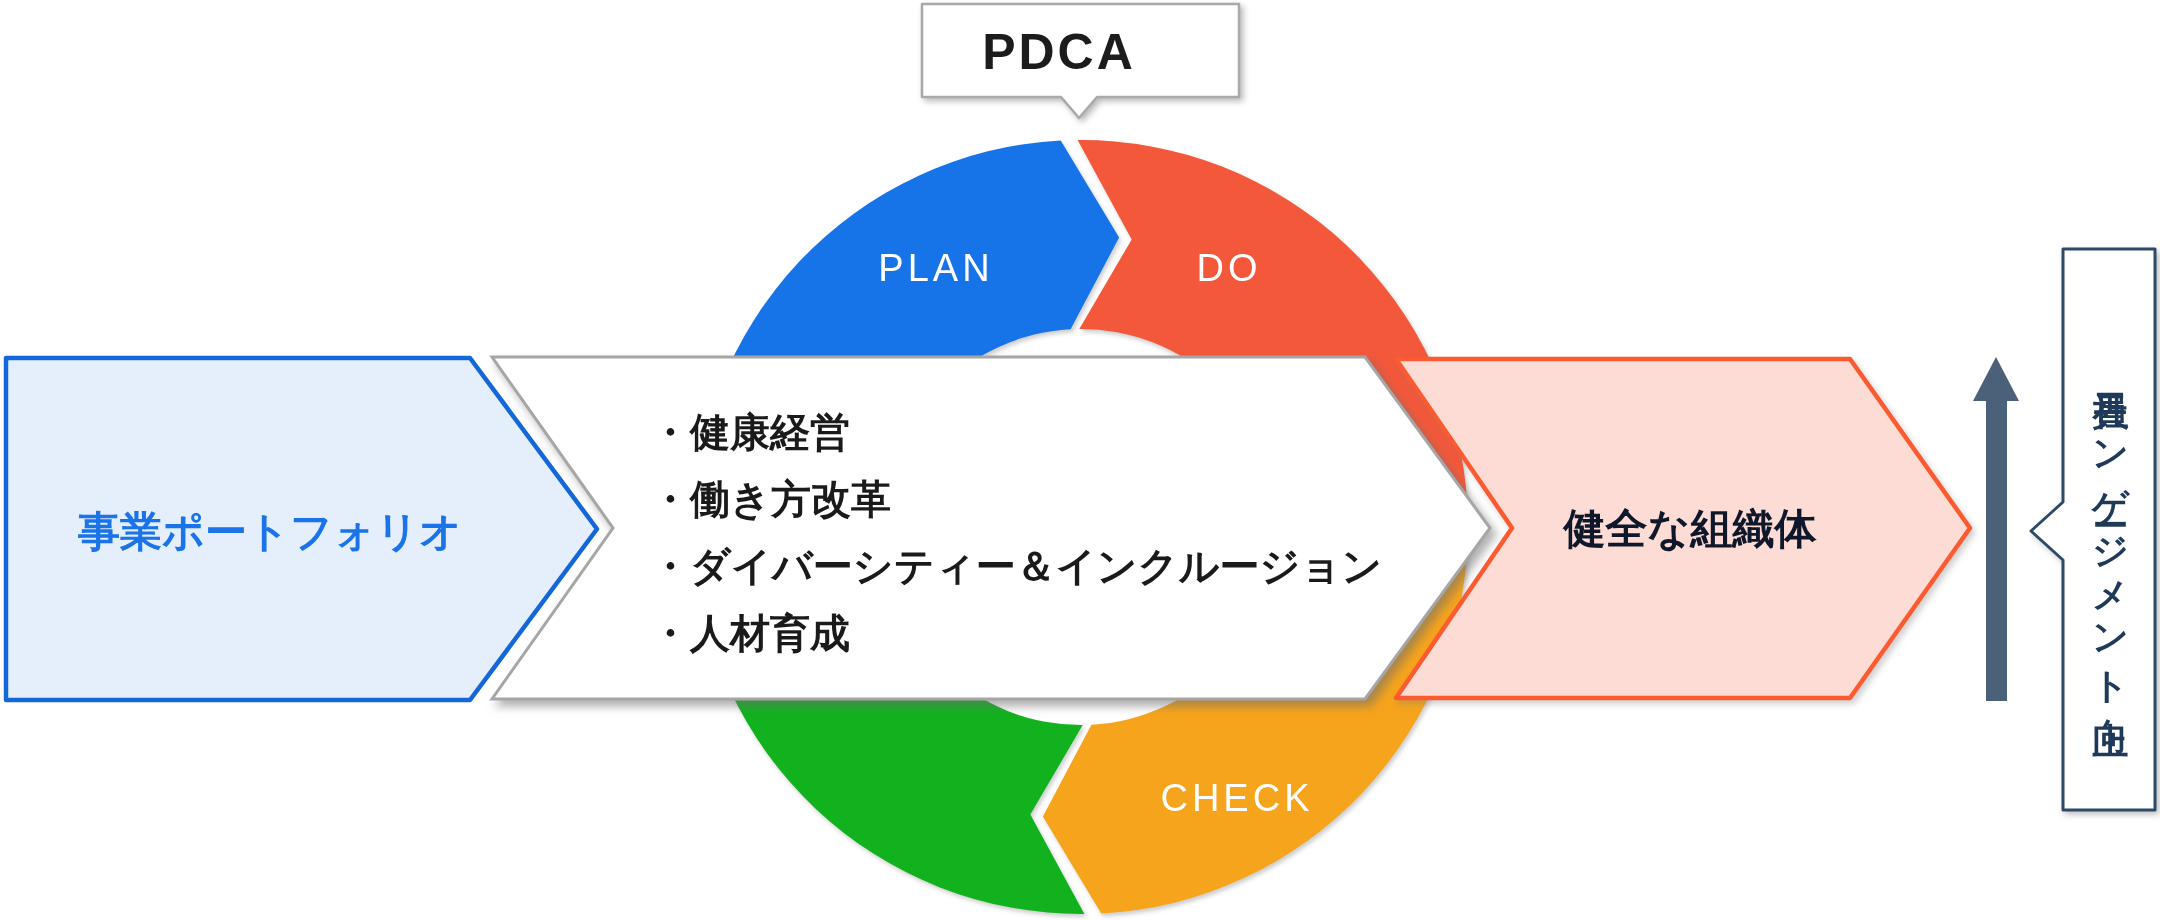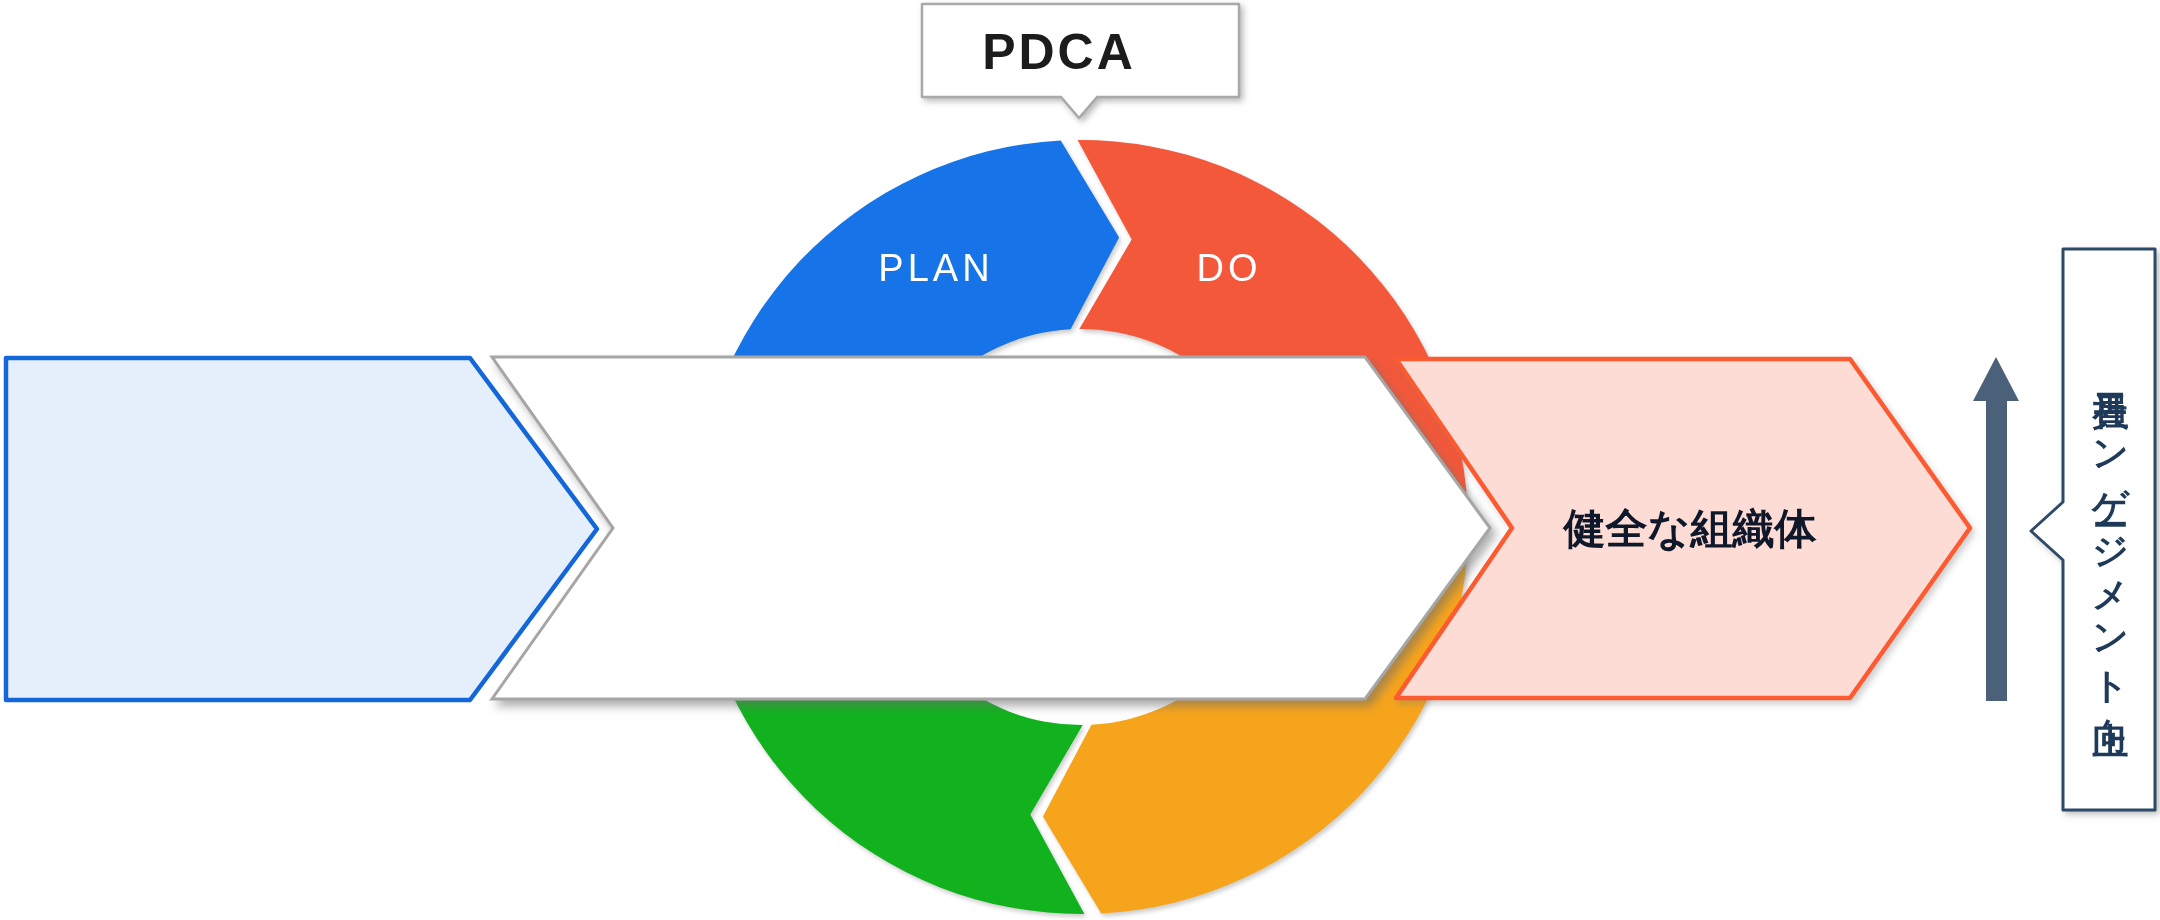--- a/index.html
+++ b/index.html
@@ -55,20 +55,28 @@
 
     <path class="pdca-box" d="M922,4 H1239 V97 H1097 L1079,118 L1061,97 H922 Z"></path>
 
     <path class="callout-box" d="M2063,249 H2155 V810 H2063 V560 L2031,531 L2063,502 Z" stroke="#2d4a68"></path>
   </svg>
 
   <div class="abs pdca-title" style="left:922px;top:8px;width:274px;height:88px;">PDCA</div>
 
   <div class="abs seg-label" style="left:836px;top:244px;width:200px;height:48px;">PLAN</div>
   <div class="abs seg-label" style="left:1129px;top:244px;width:200px;height:48px;">DO</div>
+  <div class="abs seg-label" style="left:1137px;top:774px;width:200px;height:48px;">CHECK</div>
 
+  <div class="abs left-label" style="left:50px;top:506px;width:440px;height:52px;color:#1a73e8;">事業ポートフォリオ</div>
 
+  <div class="bullet-list">
+    <div class="bullet-line">・健康経営</div>
+    <div class="bullet-line">・働き方改革</div>
+    <div class="bullet-line">・ダイバーシティー＆インクルージョン</div>
+    <div class="bullet-line">・人材育成</div>
+  </div>
 
   <div class="abs pink-label" style="left:1490px;top:503px;width:400px;height:52px;color:#0f172a;">健全な組織体</div>
 
   <div class="abs v-text" style="left:2066px;top:252px;width:88px;height:556px;color:#1e3a58;">社員エンゲージメント向上</div>
 
 </div>
 
 </body></html>

